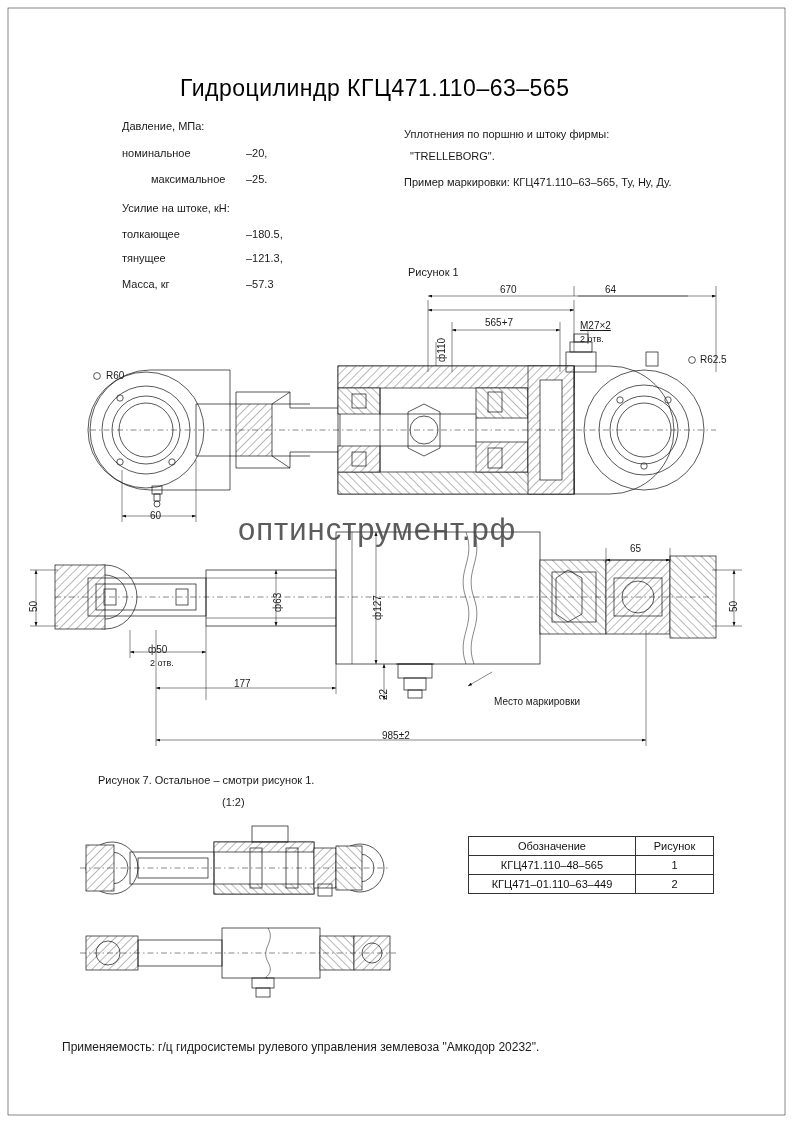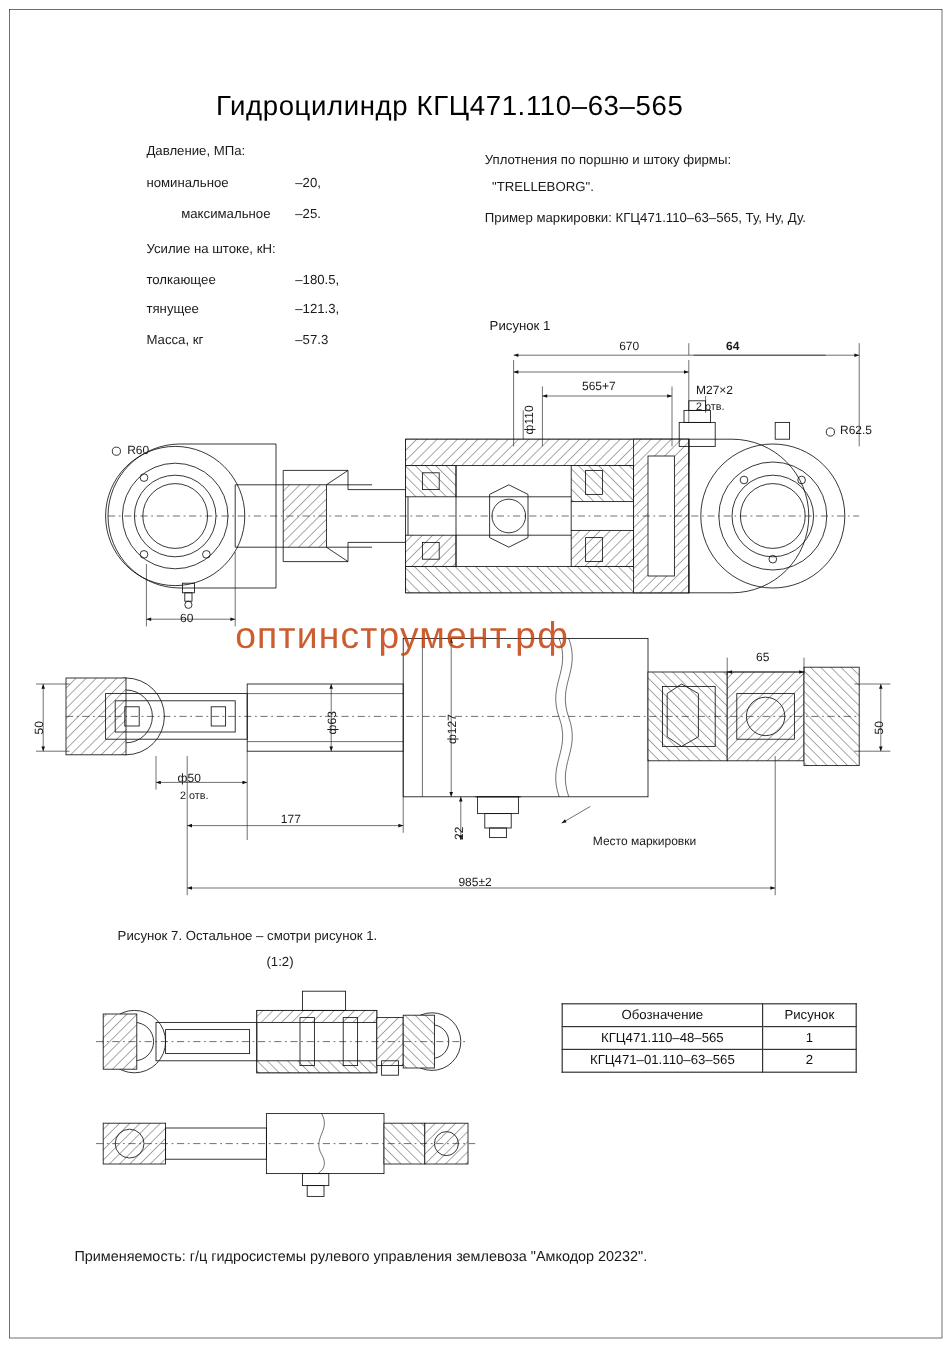--- a/index.html
+++ b/index.html
@@ -3,21 +3,21 @@
 <meta charset="utf-8">
 <style>
   html,body{margin:0;padding:0;background:#ffffff;}
   body{font-family:"Liberation Sans", sans-serif;color:#111;}
   #page{position:relative;width:793px;height:1123px;background:#fff;overflow:hidden;}
   .txt{position:absolute;white-space:nowrap;font-size:11px;color:#1a1a1a;}
   .title{position:absolute;font-size:23px;letter-spacing:.5px;color:#000;}
   .small{font-size:10px;}
   .tiny{font-size:9px;}
   .rot90{transform:rotate(-90deg);transform-origin:left top;}
-  .wm{position:absolute;font-size:31px;color:#c2410c;letter-spacing:1px;opacity:.85;}
+  .wm{position:absolute;font-size:31px;color:#404040;letter-spacing:1px;opacity:.85;margin-left:42px;}
   table.spec{position:absolute;border-collapse:collapse;font-size:11px;}
   table.spec td,table.spec th{border:1px solid #333;padding:3px 6px;text-align:center;font-weight:normal;}
   svg{position:absolute;left:0;top:0;}
   .thin{stroke:#111;stroke-width:.7;fill:none;}
   .vthin{stroke:#111;stroke-width:.5;fill:none;}
   .dim{stroke:#111;stroke-width:.5;fill:none;}
   .hatchA{fill:url(#hA);stroke:#111;stroke-width:.7;}
   .hatchB{fill:url(#hB);stroke:#111;stroke-width:.7;}
   .dash{stroke:#111;stroke-width:.5;fill:none;stroke-dasharray:6 3 1.5 3;}
 </style>
@@ -239,24 +239,24 @@
   <div class="txt" style="left:246px;top:252px;">–121.3,</div>
   <div class="txt" style="left:122px;top:278px;">Масса, кг</div>
   <div class="txt" style="left:246px;top:278px;">–57.3</div>
 
   <div class="txt" style="left:404px;top:128px;">Уплотнения по поршню и штоку фирмы:</div>
   <div class="txt" style="left:410px;top:150px;">"TRELLEBORG".</div>
   <div class="txt" style="left:404px;top:176px;">Пример маркировки: КГЦ471.110–63–565, Ту, Ну, Ду.</div>
 
   <div class="txt" style="left:408px;top:266px;">Рисунок 1</div>
 
-  <div class="txt small" style="left:480px;top:284px;padding-left:36px;">670</div>
-  <div class="txt small" style="left:605px;top:284px;font-weight:bold;">64</div>
+  <div class="txt small" style="left:464px;top:284px;padding-left:36px;">670</div>
+  <div class="txt small" style="left:605px;top:284px;">64</div>
   <div class="txt small" style="left:485px;top:317px;">565+7</div>
-  <div class="txt small" style="left:580px;top:320px;">M27×2</div>
+  <div class="txt small" style="left:580px;top:320px;text-decoration:underline;">M27×2</div>
   <div class="txt tiny" style="left:580px;top:334px;">2 отв.</div>
   <div class="txt small rot90" style="left:436px;top:362px;">ф110</div>
 
   <div class="txt small" style="left:62px;top:370px;padding-left:44px;">R60</div>
   <div class="txt small" style="left:700px;top:354px;">R62.5</div>
   <div class="txt small" style="left:150px;top:510px;">60</div>
 
   <div class="txt small rot90" style="left:28px;top:612px;">50</div>
   <div class="txt small rot90" style="left:728px;top:612px;">50</div>
   <div class="txt small" style="left:630px;top:543px;">65</div>
@@ -278,21 +278,21 @@
         <th style="width:190px;">Обозначение</th>
         <th style="width:75px;">Рисунок</th>
       </tr>
     </thead>
     <tbody>
       <tr>
         <td>КГЦ471.110–48–565</td>
         <td>1</td>
       </tr>
       <tr>
-        <td>КГЦ471–01.110–63–565</td>
+        <td>КГЦ471–01.110–63–449</td>
         <td>2</td>
       </tr>
     </tbody>
   </table>
 
   <div class="txt" style="left:62px;top:1040px;font-size:12px;">Применяемость: г/ц гидросистемы рулевого управления землевоза "Амкодор 20232".</div>
 
   <div class="wm" style="left:196px;top:512px;">оптинструмент.рф</div>
 </div>
 

